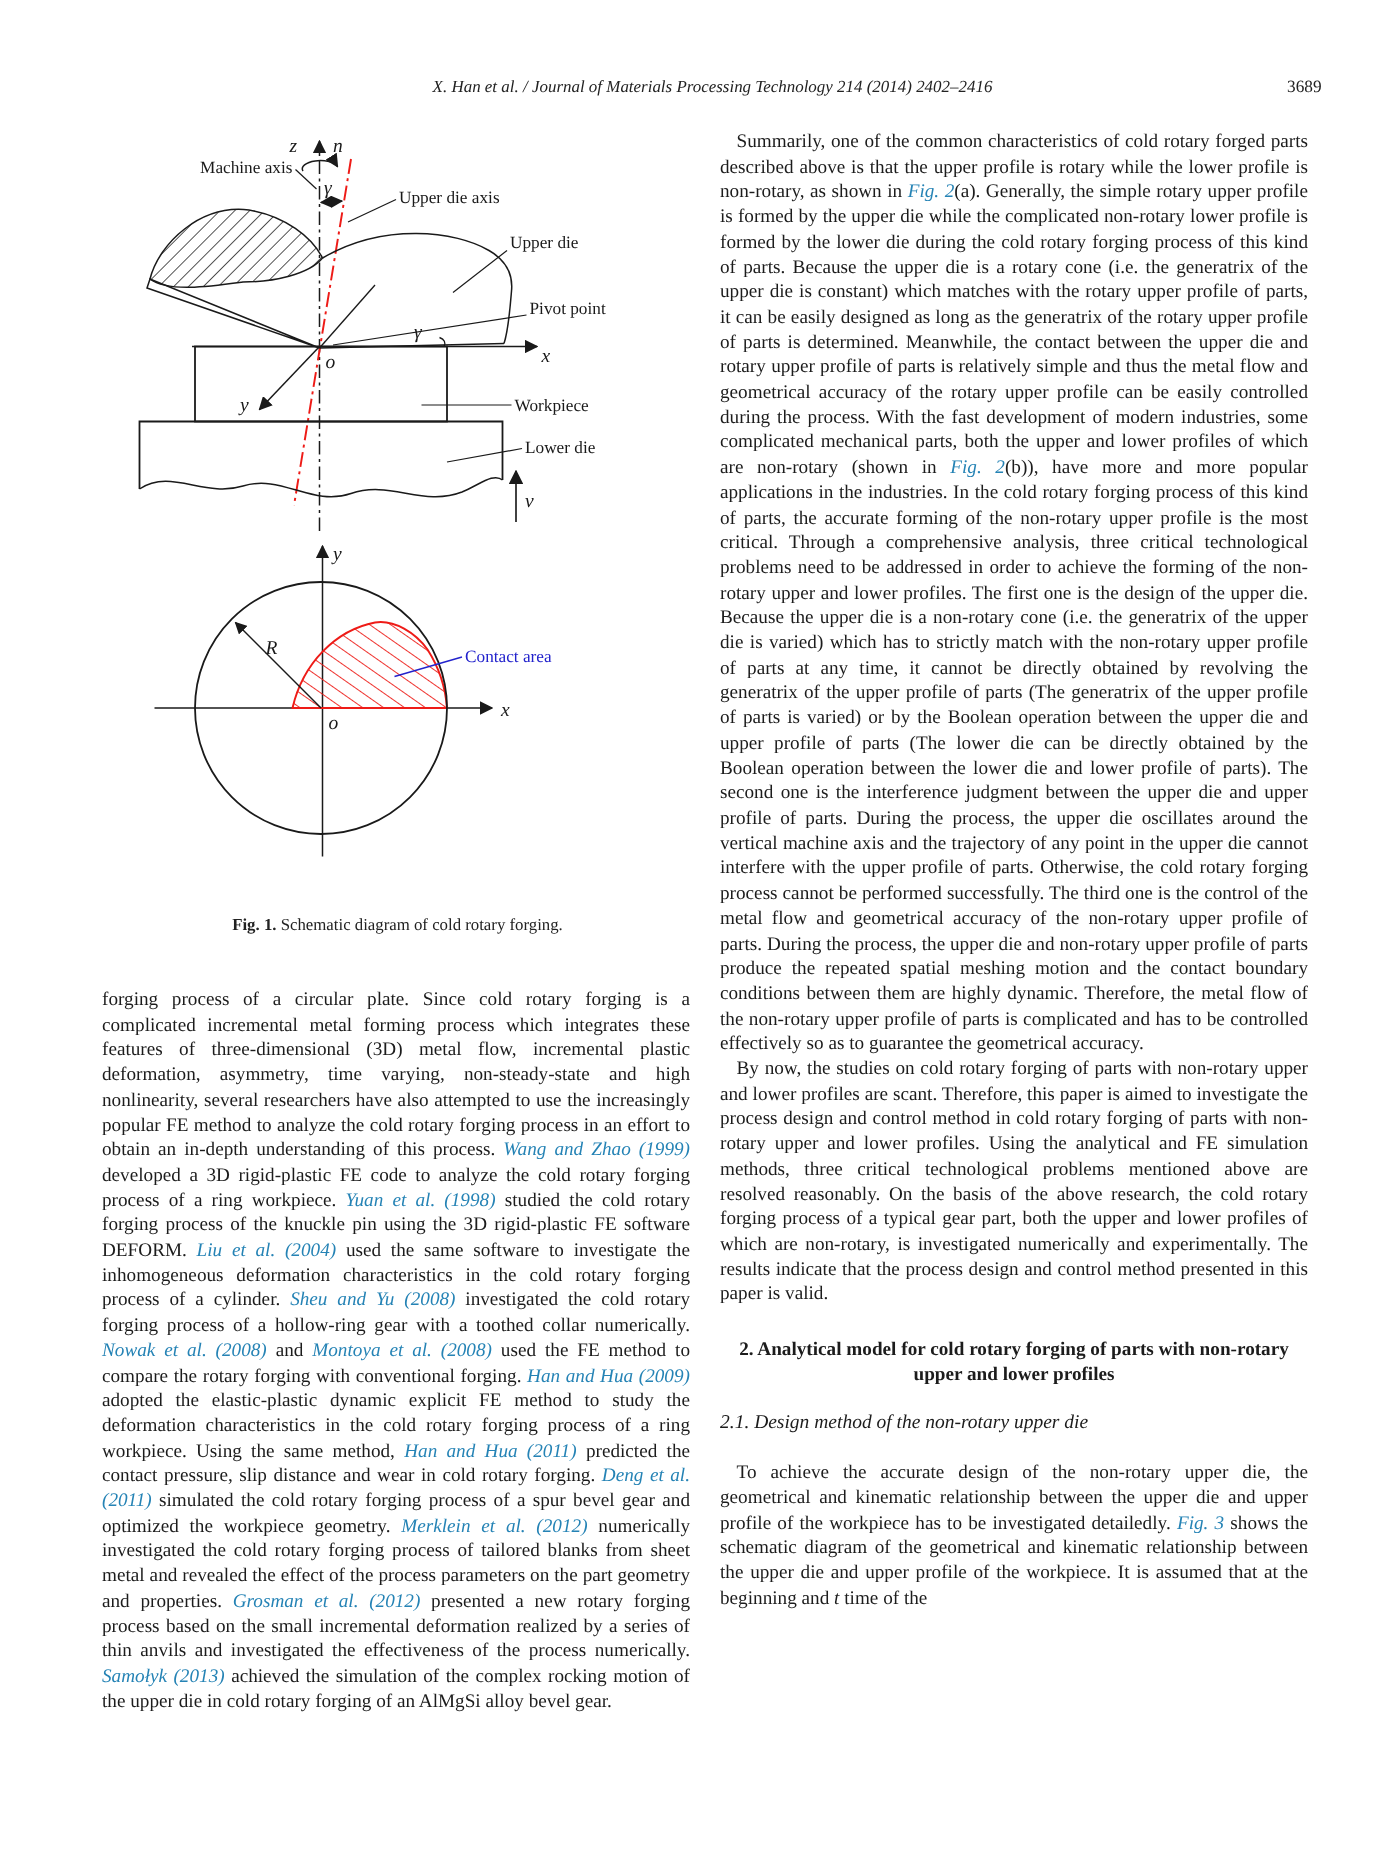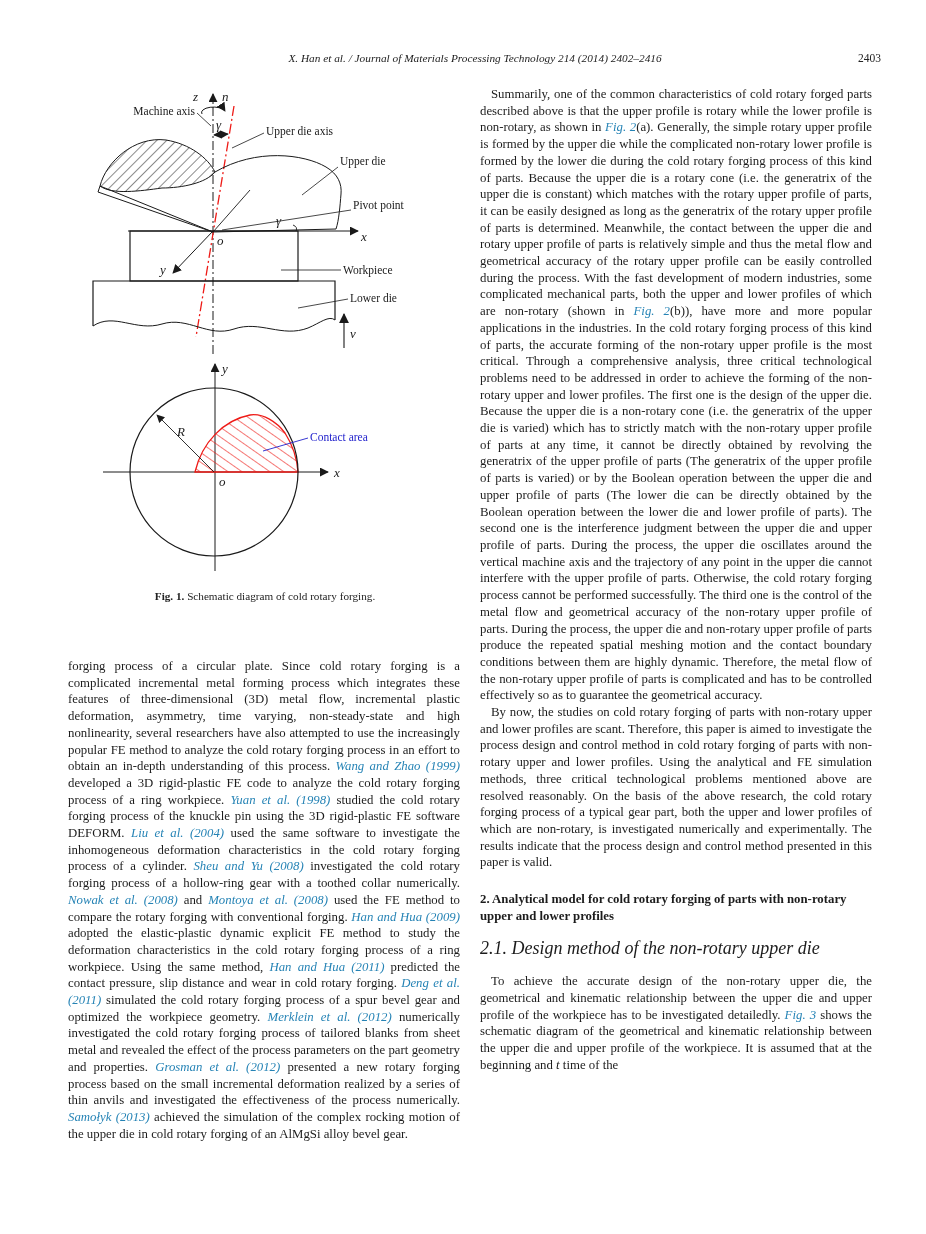--- a/index.html
+++ b/index.html
@@ -2,47 +2,47 @@
 <html><head>
 <meta charset="utf-8">
 <style>
   html,body{margin:0;padding:0;background:#888;}
   .page{position:relative;width:926px;height:1234px;background:#ffffff;overflow:hidden;
         font-family:"Liberation Serif", serif;color:#1a1a1a;padding-left:24px;}
   .running-head{position:absolute;top:52px;left:0;right:0;text-align:center;
         font-size:11.3px;font-style:italic;color:#222;}
   .page-number{position:absolute;top:52px;right:69px;font-size:11.5px;color:#222;}
   .figure-wrap{position:absolute;left:64px;top:84px;width:402px;}
-  .fig-caption{margin-top:8px;text-align:center;font-size:11.2px;color:#222;}
+  .fig-caption{margin-top:28px;text-align:center;font-size:11.2px;color:#222;}
   .fig-caption b{font-weight:bold;}
   .col{position:absolute;width:392px;font-size:12.8px;line-height:16.7px;
         text-align:justify;color:#1c1c1c;}
   .col-left{left:68px;top:658px;}
   .col-right{left:480px;top:86px;}
   .col p{margin:0;padding:0;}
   .col p.indent{text-indent:11px;}
   .col p + p{margin-top:0;}
   .cite{color:#2583b5;cursor:pointer;font-style:italic;}
   .it{font-style:italic;}
   h2.sec{font-size:12.8px;line-height:16.7px;font-weight:bold;margin:20px 0 16px 0;
-        text-align:left;}
-  h3.subsec{font-size:18px;line-height:16.7px;font-weight:normal;font-style:italic;
+        text-align:center;}
+  h3.subsec{font-size:13px;line-height:16.7px;font-weight:normal;font-style:italic;
         margin:0 0 16px 0;text-align:left;}
   svg text{font-family:"Liberation Serif", serif;fill:#1a1a1a;}
   svg .var{font-style:italic;font-size:13px;}
   svg .lbl{font-size:11.5px;}
   svg .blue-lbl{font-size:11.5px;fill:#2222cc;}
 </style>
 </head>
 <body>
 
 <div class="page">
 
   <div class="running-head">X. Han et al. / Journal of Materials Processing Technology 214 (2014) 2402–2416</div>
-  <div class="page-number">2403</div>
+  <div class="page-number">3689</div>
 
   <div class="figure-wrap">
     <svg width="402" height="494" viewBox="0 0 402 494">
       <defs>
         <marker id="arr" viewBox="0 0 10 10" refX="9" refY="5" markerWidth="9" markerHeight="9" orient="auto-start-reverse">
           <path d="M0,0 L10,5 L0,10 z" fill="#1a1a1a"></path>
         </marker>
         <pattern id="hatchBlack" patternUnits="userSpaceOnUse" width="7" height="7" patternTransform="rotate(45)">
           <line x1="0" y1="0" x2="0" y2="7" stroke="#1a1a1a" stroke-width="1"></line>
         </pattern>

